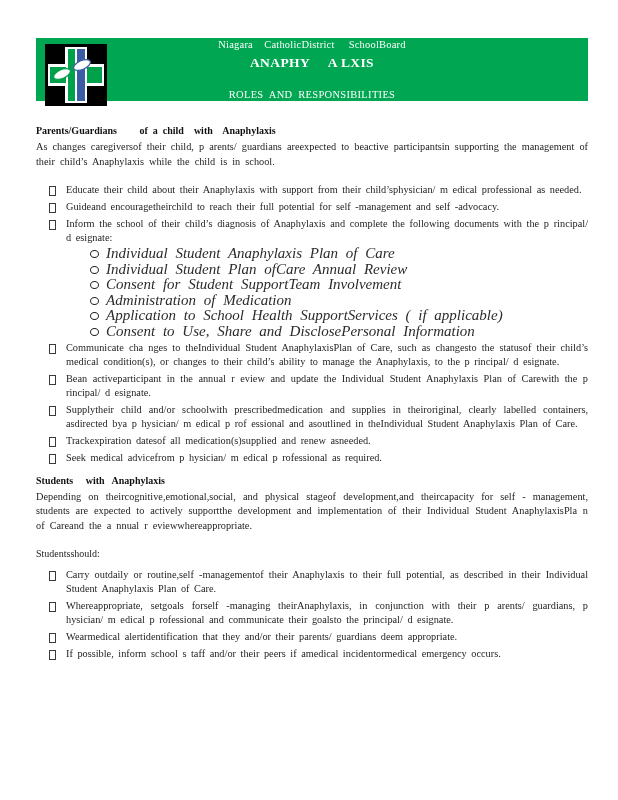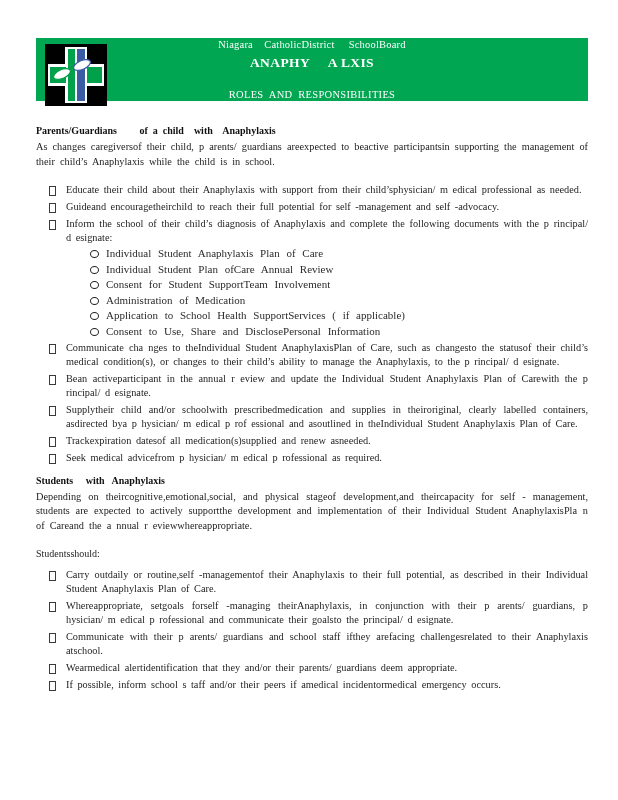--- a/index.html
+++ b/index.html
@@ -35,21 +35,21 @@
   .lead{font-size:10px;margin:0 0 7px 0;white-space:pre-wrap;line-height:14px;color:#1d1d1d;}
   ul{list-style:none;margin:4px 0 9px 0;padding:0;}
   li{position:relative;margin:0 0 3px 0;}
   .l1>li{padding-left:30px;}
   .l2{margin:2px 0 1px 0;}
   .l2>li{padding-left:40px;margin:0 0 2.5px 0;}
   .btext{
     display:block;font-size:10.3px;line-height:14px;text-align:justify;
     word-spacing:2px;color:#242424;
   }
-  .l2 .btext{text-align:left;word-spacing:4px;font-size:11px;line-height:13px;color:#2b2b2b;}
+  .l2 .btext{text-align:left;word-spacing:4px;font-size:15px;line-height:13px;color:#2b2b2b;font-style:italic;}
   
   .sq{
     position:absolute;left:13px;top:3px;width:5px;height:8px;
     border:1px solid #3a3a3a;background:transparent;
   }
   .ci{
     position:absolute;left:24px;top:3px;width:7px;height:6px;
     border:1.4px solid #222;border-radius:50%;background:transparent;
   }
 </style>
@@ -155,24 +155,20 @@
       <li>
         <span class="sq"></span>
         <span class="btext">Carry outdaily or routine,self -managementof their Anaphylaxis to their full potential, as described in their Individual Student Anaphylaxis Plan of Care.</span>
       </li>
       <li>
         <span class="sq"></span>
         <span class="btext">Whereappropriate, setgoals forself -managing theirAnaphylaxis, in conjunction with their p arents/ guardians, p hysician/ m edical p rofessional and communicate their goalsto the principal/ d esignate.</span>
       </li>
       <li>
         <span class="sq"></span>
-        <span class="btext">Communicate with their p arents/ guardians and school staff ifthey arefacing challengesrelated to their Anaphylaxis atschool.</span>
-      </li>
-      <li>
-        <span class="sq"></span>
         <span class="btext">Wearmedical alertidentification that they and/or their parents/ guardians deem appropriate.</span>
       </li>
       <li>
         <span class="sq"></span>
         <span class="btext">If possible, inform school s taff and/or their peers if amedical incidentormedical emergency occurs.</span>
       </li>
     </ul>
 
   </div>
 </div>

